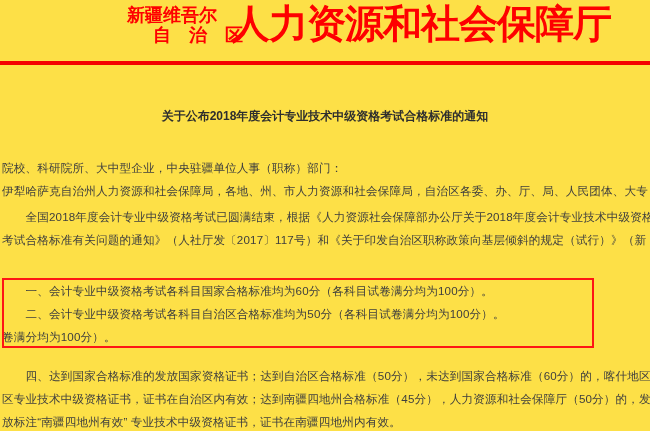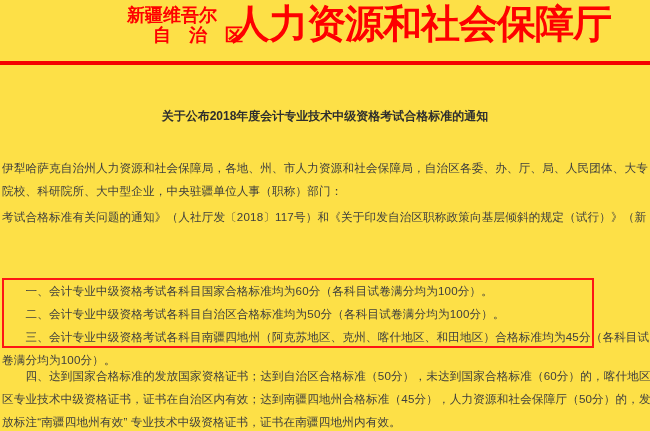--- a/index.html
+++ b/index.html
@@ -65,32 +65,32 @@
     <div class="l1">新疆维吾尔</div>
     <div class="l2">自　治　区</div>
   </div>
   <div class="org-name">人力资源和社会保障厅</div>
   <div class="divider"></div>
 
 
   <div class="doc-title">关于公布2018年度会计专业技术中级资格考试合格标准的通知</div>
 
   <div class="para p1">
+    <div class="line">院校、科研院所、大中型企业，中央驻疆单位人事（职称）部门：</div>
     <div class="line">伊犁哈萨克自治州人力资源和社会保障局，各地、州、市人力资源和社会保障局，自治区各委、办、厅、局、人民团体、大专</div>
-    <div class="line">院校、科研院所、大中型企业，中央驻疆单位人事（职称）部门：</div>
   </div>
 
   <div class="para p2">
-    <div class="line">考试合格标准有关问题的通知》（人社厅发〔2018〕117号）和《关于印发自治区职称政策向基层倾斜的规定（试行）》（新</div>
+    <div class="line">　　全国2018年度会计专业中级资格考试已圆满结束，根据《人力资源社会保障部办公厅关于2018年度会计专业技术中级资格</div>
+    <div class="line">考试合格标准有关问题的通知》（人社厅发〔2017〕117号）和《关于印发自治区职称政策向基层倾斜的规定（试行）》（新</div>
   </div>
 
   <div class="para items">
     <div class="line">　　一、会计专业中级资格考试各科目国家合格标准均为60分（各科目试卷满分均为100分）。</div>
     <div class="line">　　二、会计专业中级资格考试各科目自治区合格标准均为50分（各科目试卷满分均为100分）。</div>
-    <div class="line">　　三、会计专业中级资格考试各科目南疆四地州（阿克苏地区、克州、喀什地区、和田地区）合格标准均为45分（各科目试</div>
     <div class="line">卷满分均为100分）。</div>
   </div>
 
   <div class="highlight-box"></div>
 
   <div class="para p4">
     <div class="line">　　四、达到国家合格标准的发放国家资格证书；达到自治区合格标准（50分），未达到国家合格标准（60分）的，喀什地区</div>
     <div class="line">区专业技术中级资格证书，证书在自治区内有效；达到南疆四地州合格标准（45分），人力资源和社会保障厅（50分）的，发</div>
     <div class="line">放标注“南疆四地州有效” 专业技术中级资格证书，证书在南疆四地州内有效。</div>
   </div>

